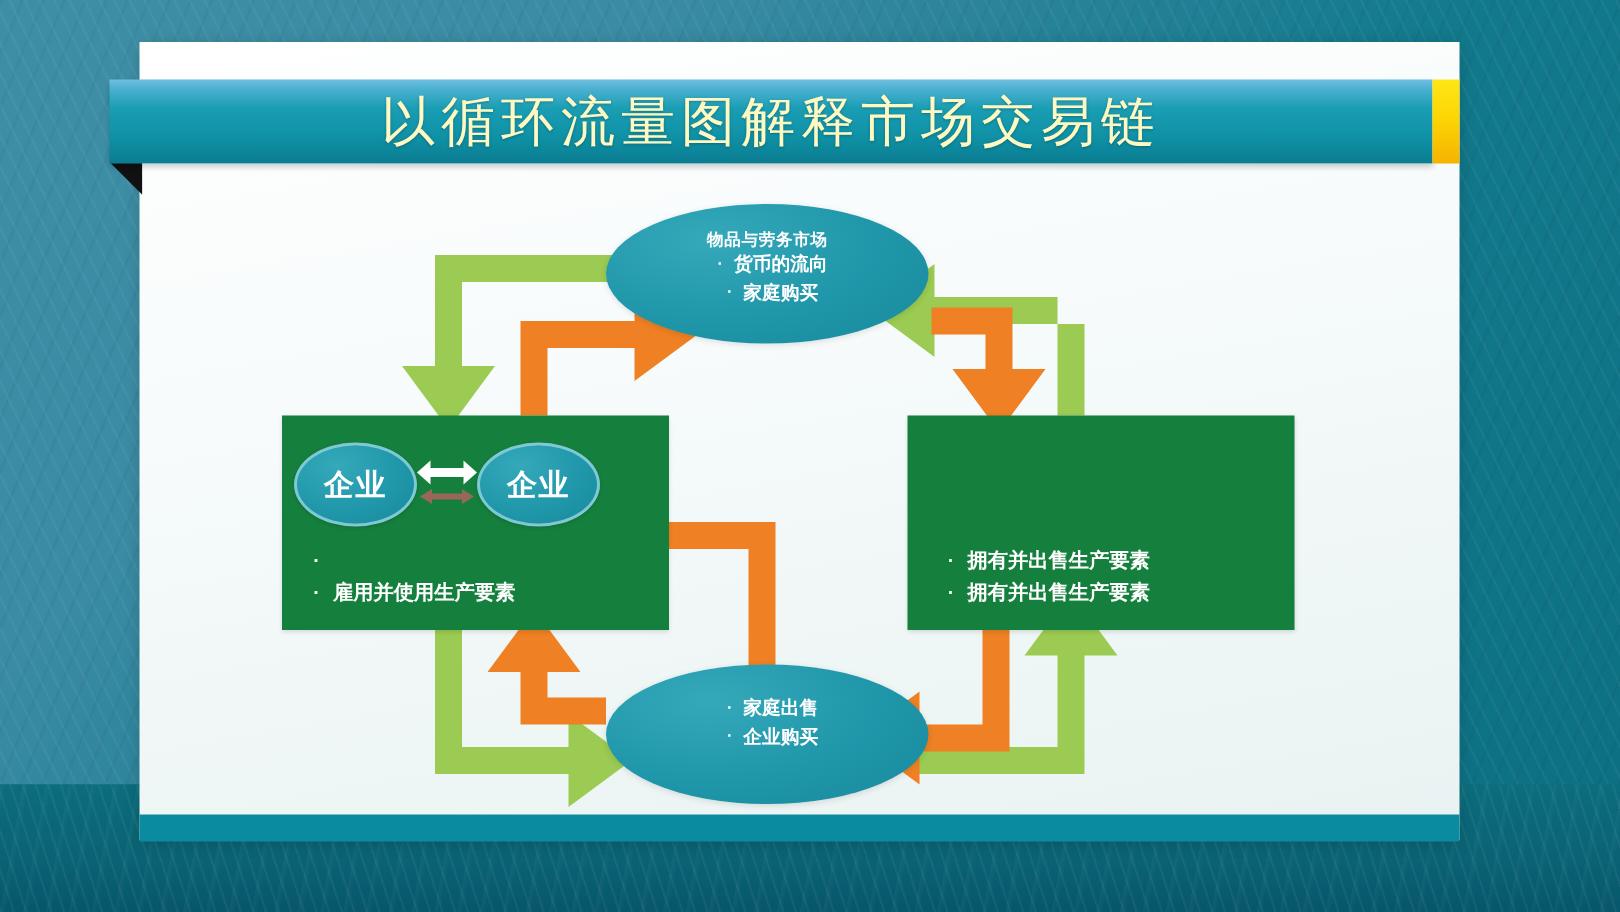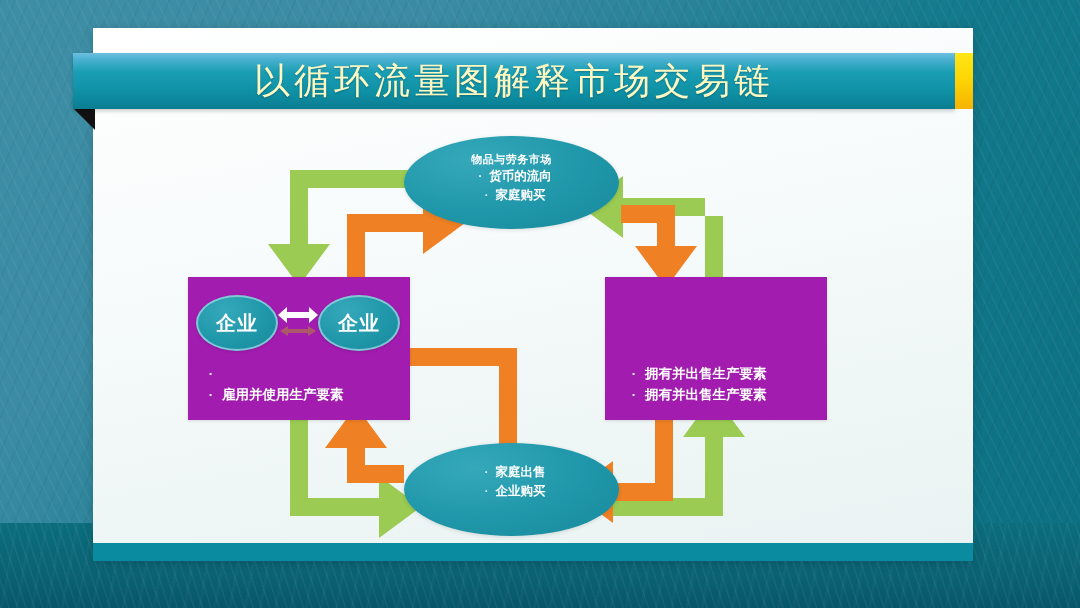--- a/index.html
+++ b/index.html
@@ -72,22 +72,23 @@
     text-shadow: 0 1px 2px rgba(0,0,0,0.25);
   }
 
   
   .diagram { position: absolute; left: 93px; top: 28px; width: 880px; height: 532px; }
   .svg-arrows { position: absolute; left: 0; top: 0; width: 880px; height: 532px; }
 
   
   .redbox {
     position: absolute;
-    background: #a21caf;
+    background: #15803d;
     box-shadow: 0 1px 3px rgba(0,0,0,0.12);
+    padding-left: 36px;
   }
   #redbox-firms { left: 95px; top: 249px; width: 222px; height: 143px; }
   #redbox-household { left: 512px; top: 249px; width: 222px; height: 143px; }
 
   .bullets {
     position: absolute; left: 0; width: 100%;
     color: #ffffff; font-size: 13.5px; font-weight: bold; line-height: 21px;
   }
   #redbox-firms .bullets { top: 86px; padding-left: 12px; }
   #redbox-household .bullets { top: 86px; padding-left: 18px; }

